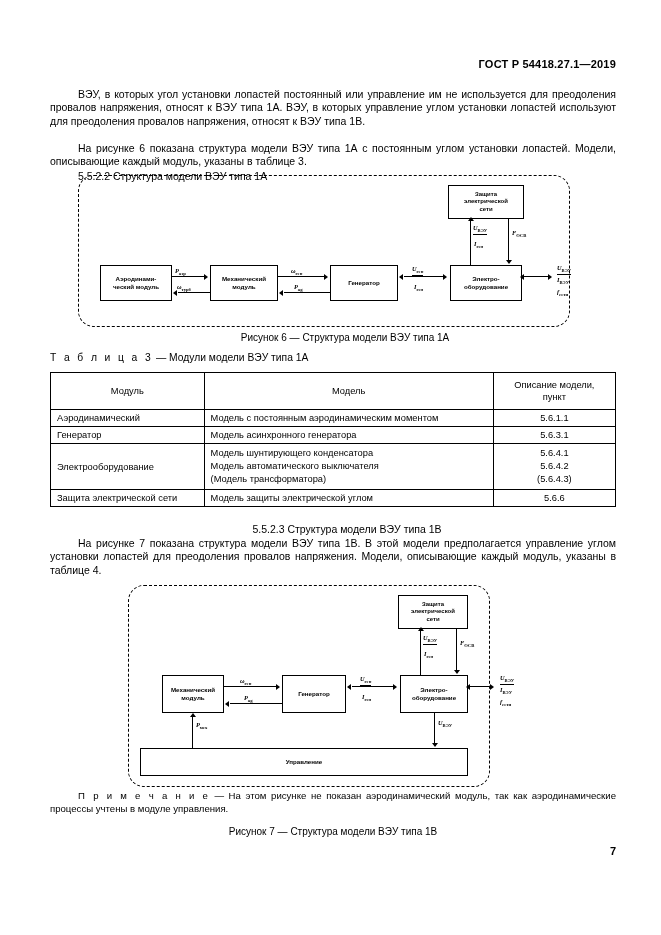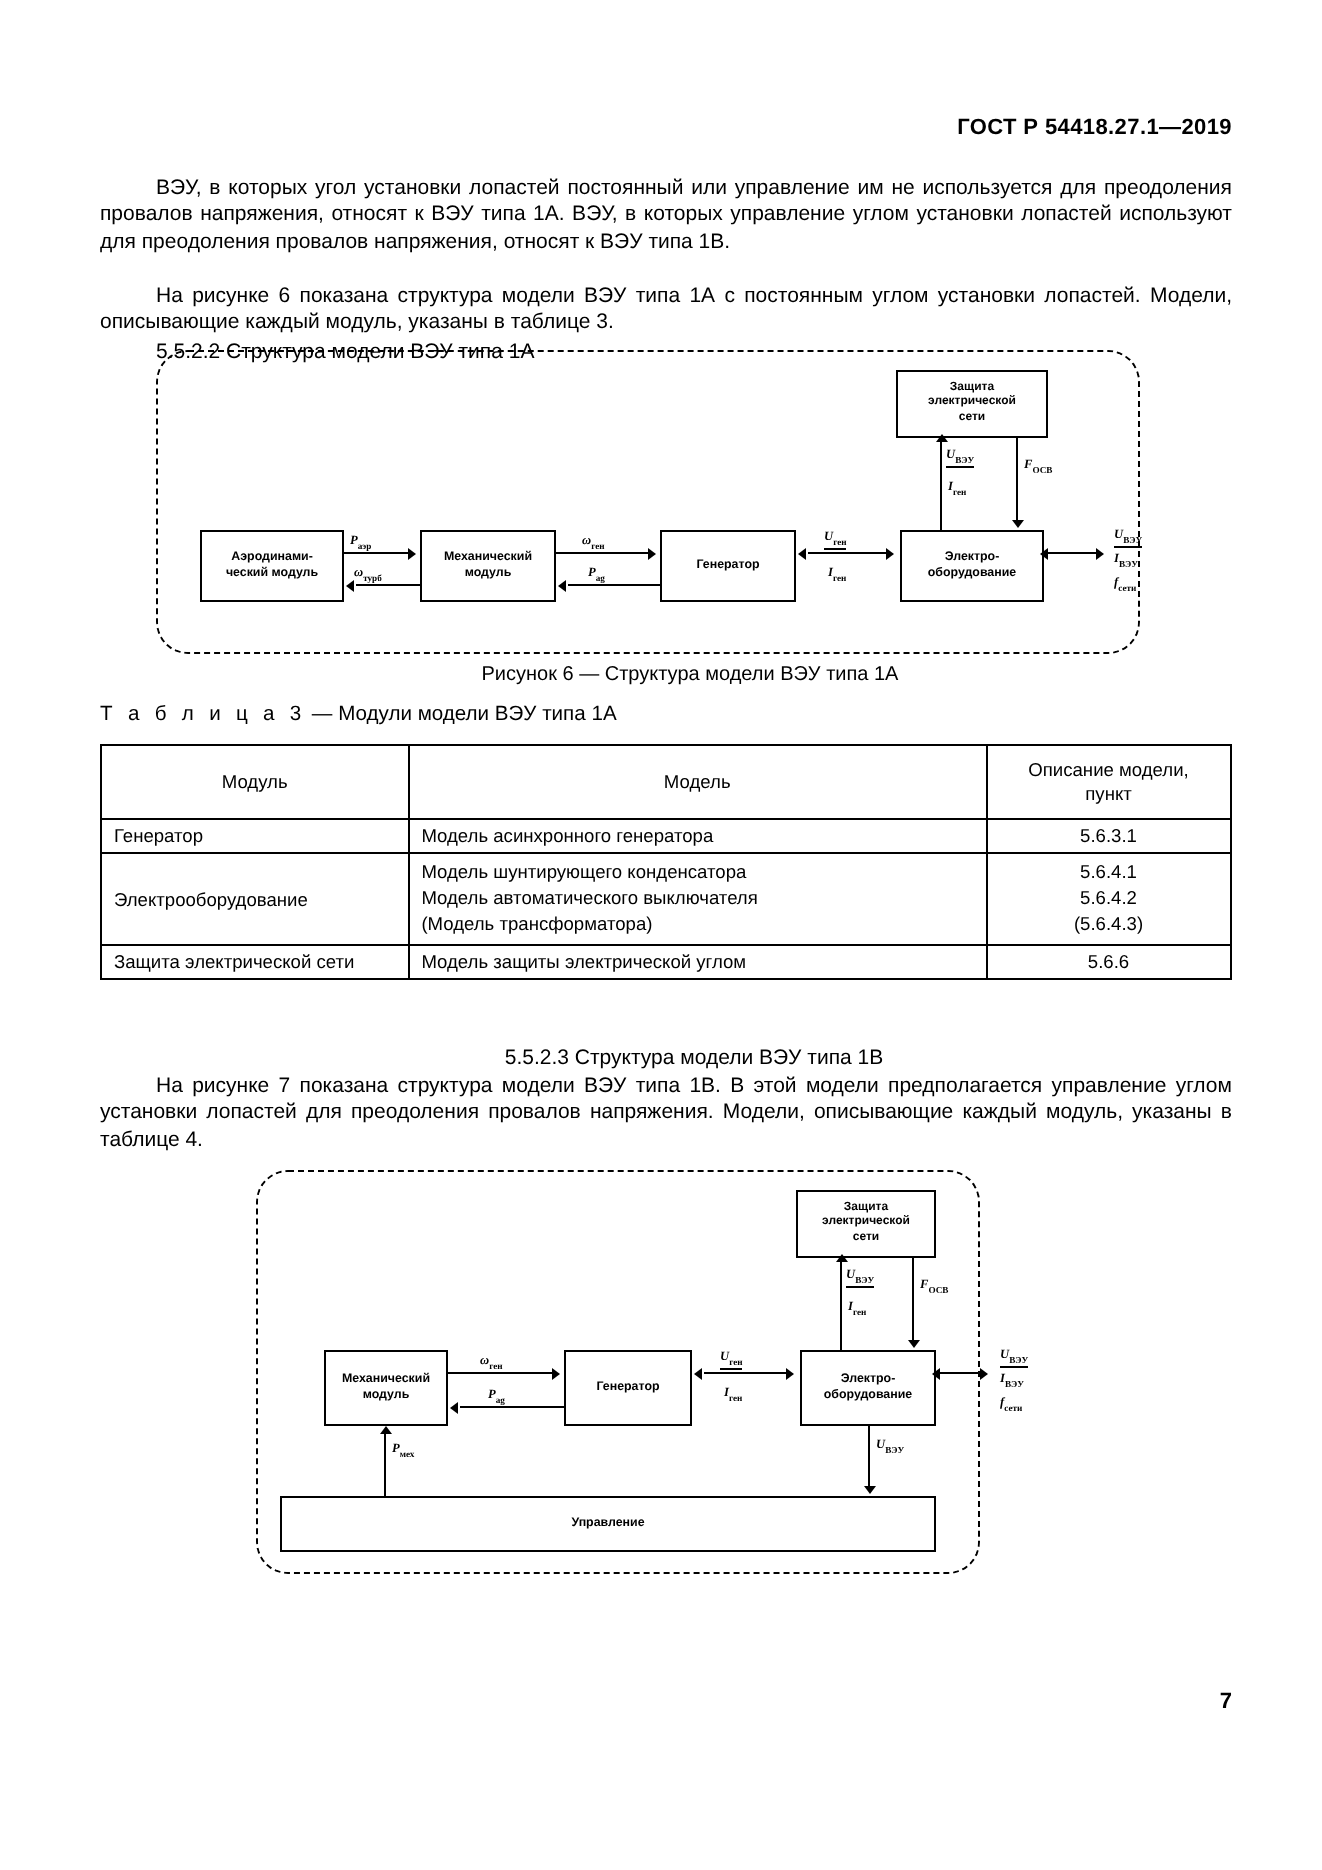--- a/index.html
+++ b/index.html
@@ -246,20 +246,25 @@
       <thead>
         <tr>
           <th style="width:146px;">Модуль</th>
           <th style="width:300px;">Модель</th>
           <th style="width:118px; white-space:pre-line;">Описание модели,
 пункт</th>
         </tr>
       </thead>
       <tbody>
         <tr>
+          <td class="c-mod">Аэродинамический</td>
+          <td class="c-mdl">Модель с постоянным аэродинамическим моментом</td>
+          <td class="c-ref">5.6.1.1</td>
+        </tr>
+        <tr>
           <td class="c-mod">Генератор</td>
           <td class="c-mdl">Модель асинхронного генератора</td>
           <td class="c-ref">5.6.3.1</td>
         </tr>
         <tr>
           <td class="c-mod">Электрооборудование</td>
           <td class="c-mdl multi" style="white-space:pre-line;">Модель шунтирующего конденсатора
 Модель автоматического выключателя
 (Модель трансформатора)</td>
           <td class="c-ref multi" style="white-space:pre-line;">5.6.4.1
@@ -337,19 +342,23 @@
       <div class="siglbl" style="left:450px; top:115px;">f<sub>сети</sub></div>
 
       <div class="ln lnv" style="left:384px; top:130px; height:31px;"></div>
       <div class="arw arw-d" style="left:381.5px; top:160px;"></div>
       <div class="siglbl" style="left:388px; top:136px;">U<sub>ВЭУ</sub></div>
 
       <div class="ln lnv" style="left:142px; top:134px; height:31px;"></div>
       <div class="arw arw-u" style="left:139.5px; top:130px;"></div>
       <div class="siglbl" style="left:146px; top:138px;">P<sub>мех</sub></div>
 
-
+      <div class="note" style="top:207px; left:0;">
+        <span class="sp">П р и м е ч а н и е</span><span> — На этом рисунке не показан аэродинамический модуль, так как аэродинамические процессы учтены в модуле управления.</span>
+      </div>
+
+      <div class="cap" style="top:243px;">Рисунок 7 — Структура модели ВЭУ типа 1В</div>
     </div>
 
     <div class="pgno">7</div>
 
   </div>
 </div>
 
 </body></html>

